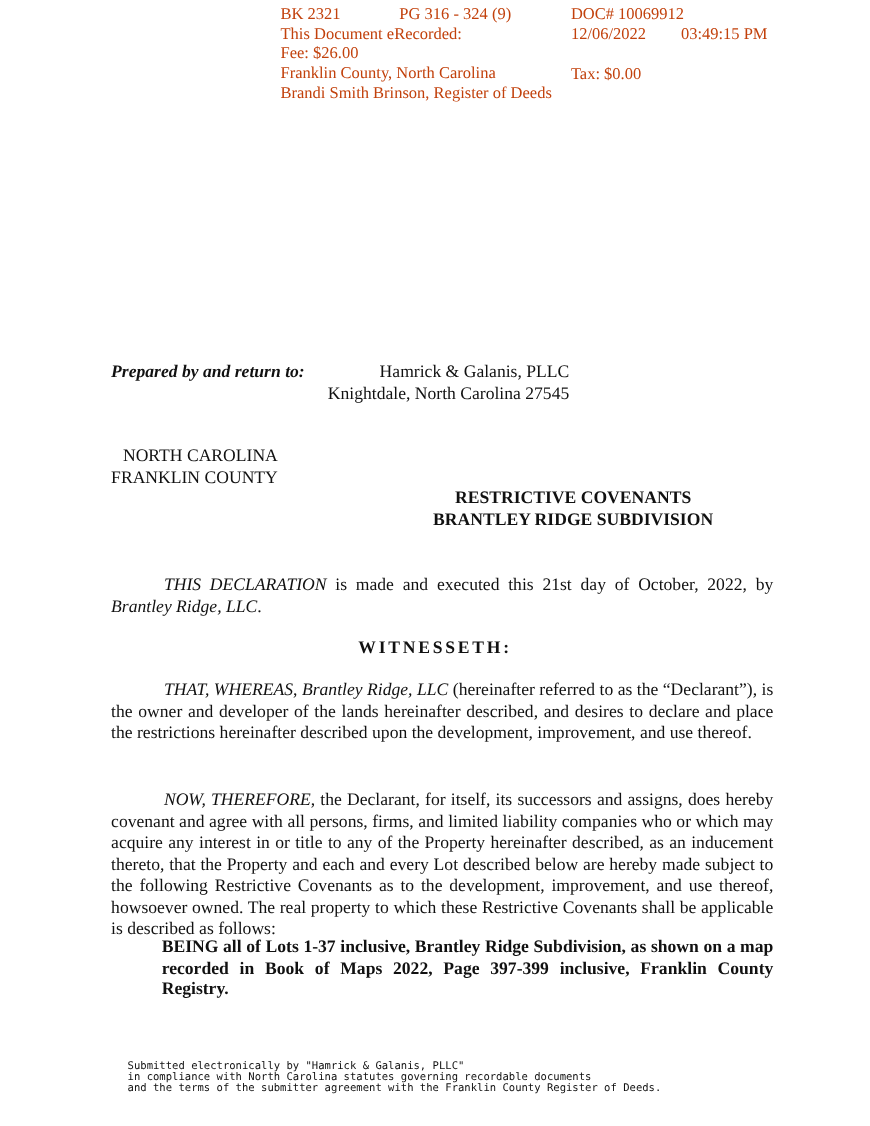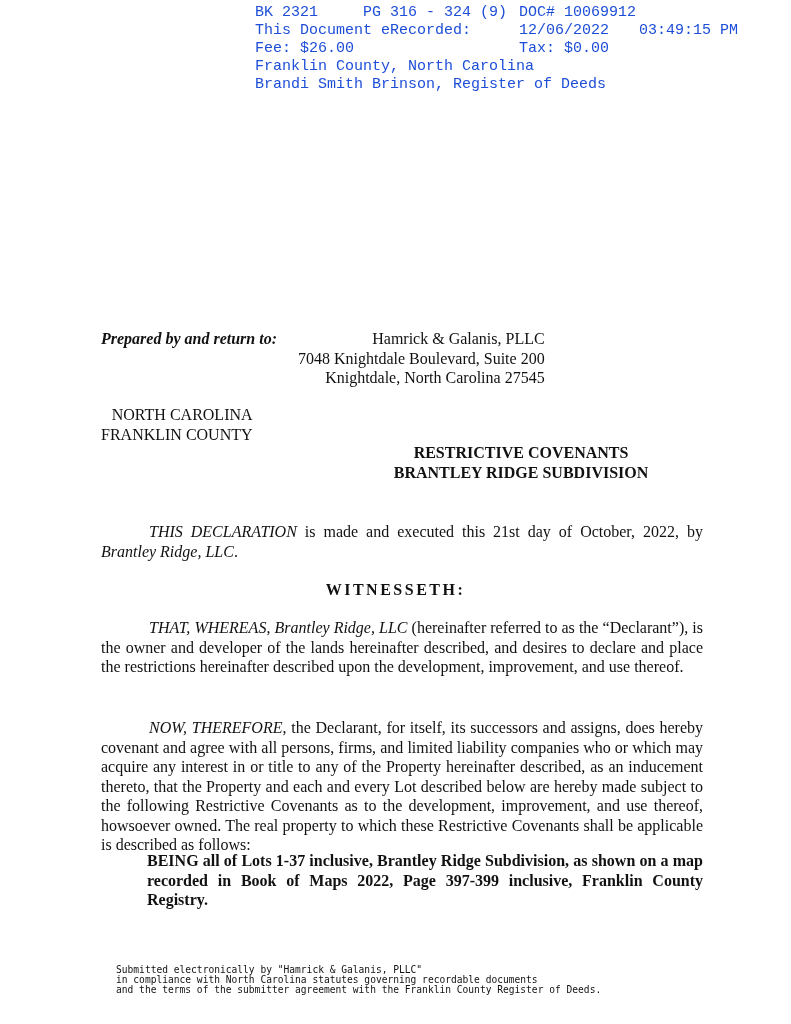--- a/index.html
+++ b/index.html
@@ -1,17 +1,17 @@
 <!DOCTYPE html>
 <html><head>
 <meta charset="utf-8">
 <style>
   html, body { margin: 0; padding: 0; background: #ffffff; }
   body { width: 791px; height: 1024px; position: relative; overflow: hidden; color: #111; }
-  .stamp { position: absolute; font-family: Liberation Mono, monospace; font-size: 15px; line-height: 18px; color: #1d4ed8; }
+  .stamp { position: absolute; font-family: Liberation Serif, serif; font-size: 15px; line-height: 18px; color: #c2410c; }
   .stamp .row { position: relative; height: 18px; white-space: nowrap; }
   .stamp .c { position: absolute; top: 0; }
   .serif { font-family: "Liberation Serif", serif; font-size: 16px; line-height: 19.5px; color: #111; }
   .abs { position: absolute; text-align: right; }
   .prep-label { font-weight: bold; font-style: italic; }
   .prep-lines div { white-space: nowrap; }
   .title { text-align: center; font-weight: bold; }
   .para { text-align: justify; }
   .para .indent { display: inline-block; width: 48px; }
   .bi { font-weight: normal; font-style: italic; }
@@ -24,40 +24,39 @@
 
 <div class="stamp" style="left:255px; top:4px; width:470px;">
   <div class="row">
     <span class="c" style="left:0;">BK 2321</span>
     <span class="c" style="left:108px;">PG 316 - 324 (9)</span>
     <span class="c" style="left:264px;text-align:right;">DOC# 10069912</span>
   </div>
   <div class="row">
     <span class="c" style="left:0;">This Document eRecorded:</span>
     <span class="c" style="left:264px;">12/06/2022</span>
-    <span class="c" style="left:364px;margin-left:20px;">03:49:15 PM</span>
+    <span class="c" style="left:364px;">03:49:15 PM</span>
   </div>
   <div class="row">
     <span class="c" style="left:0;">Fee: $26.00</span>
-    <span class="c" style="left:264px;">Tax: $0.00</span>
+    <span class="c" style="left:264px;margin-top:19px;">Tax: $0.00</span>
   </div>
   <div class="row">
     <span class="c" style="left:0;">Franklin County, North Carolina</span>
   </div>
   <div class="row">
     <span class="c" style="left:0;">Brandi Smith Brinson, Register of Deeds</span>
   </div>
 </div>
 
 <div class="serif abs" style="left:101px; top:329px;">
   <span class="prep-label">Prepared by and return to:</span>
 </div>
 <div class="serif abs prep-lines" style="left:298px; top:329px;">
   <div>Hamrick &amp; Galanis, PLLC</div>
-  <div>7048 Knightdale Boulevard, Suite 200</div>
   <div>Knightdale, North Carolina 27545</div>
 </div>
 
 <div class="serif abs" style="left:101px; top:405px;">
   <div>NORTH CAROLINA</div>
   <div>FRANKLIN COUNTY</div>
 </div>
 
 <div class="serif abs title" style="left:360px; width:322px; top:443px;">
   <div>RESTRICTIVE COVENANTS</div>

